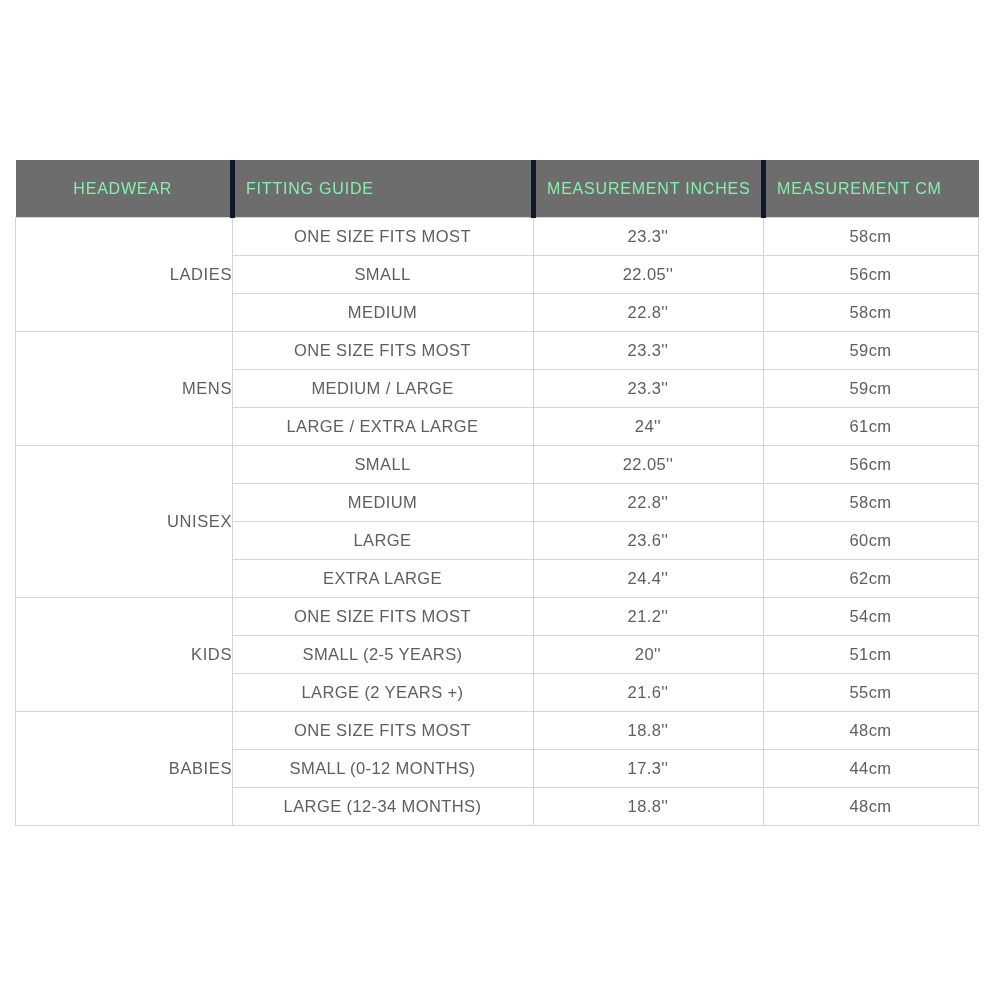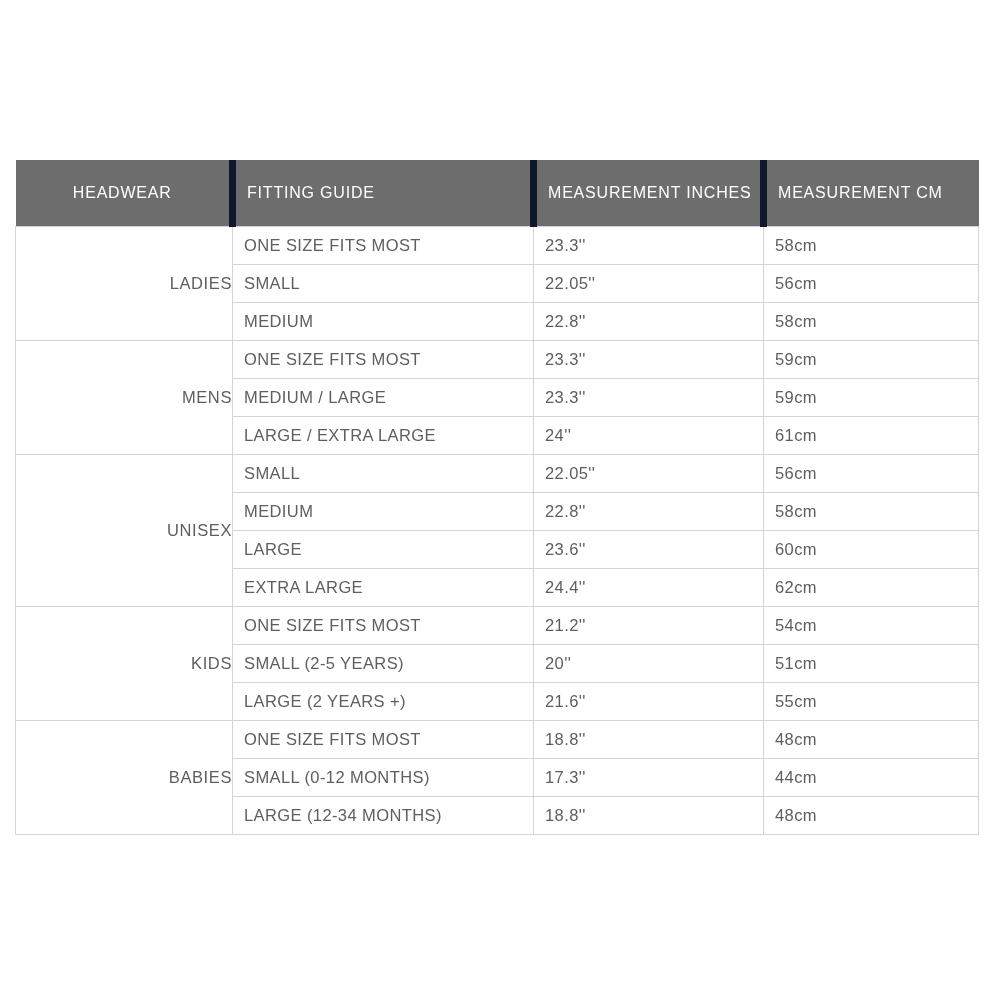--- a/index.html
+++ b/index.html
@@ -20,48 +20,49 @@
     table-layout: fixed;
     width: 963px;
   }
   col.c1 { width: 217px; }
   col.c2 { width: 301px; }
   col.c3 { width: 230px; }
   col.c4 { width: 215px; }
 
   th {
     background: #6d6d6d;
-    color: #ffffff;
+    color: #86efac;
     font-weight: 400;
     font-size: 16px;
     letter-spacing: 0.8px;
-    height: 66px;
+    height: 57px;
     text-align: left;
     padding: 0 0 0 11px;
     border: none;
     white-space: nowrap;
     overflow: hidden;
   }
   th.center {
     text-align: center;
     padding: 0;
   }
   th + th {
-    border-left: 7px solid #0f172a;
+    border-left: 5px solid #0f172a;
   }
   td {
     border: 1px solid #d4d4d4;
     height: 37px;
     font-size: 16.5px;
     color: #5d5e60;
     letter-spacing: 0.4px;
     padding: 0 12px 0 11px;
     white-space: nowrap;
     overflow: hidden;
     background: #ffffff;
+    text-align: center;
   }
   td.cat {
     text-align: right;
     padding: 0;
     letter-spacing: 0.6px;
   }
 </style>
 </head>
 <body>
 

